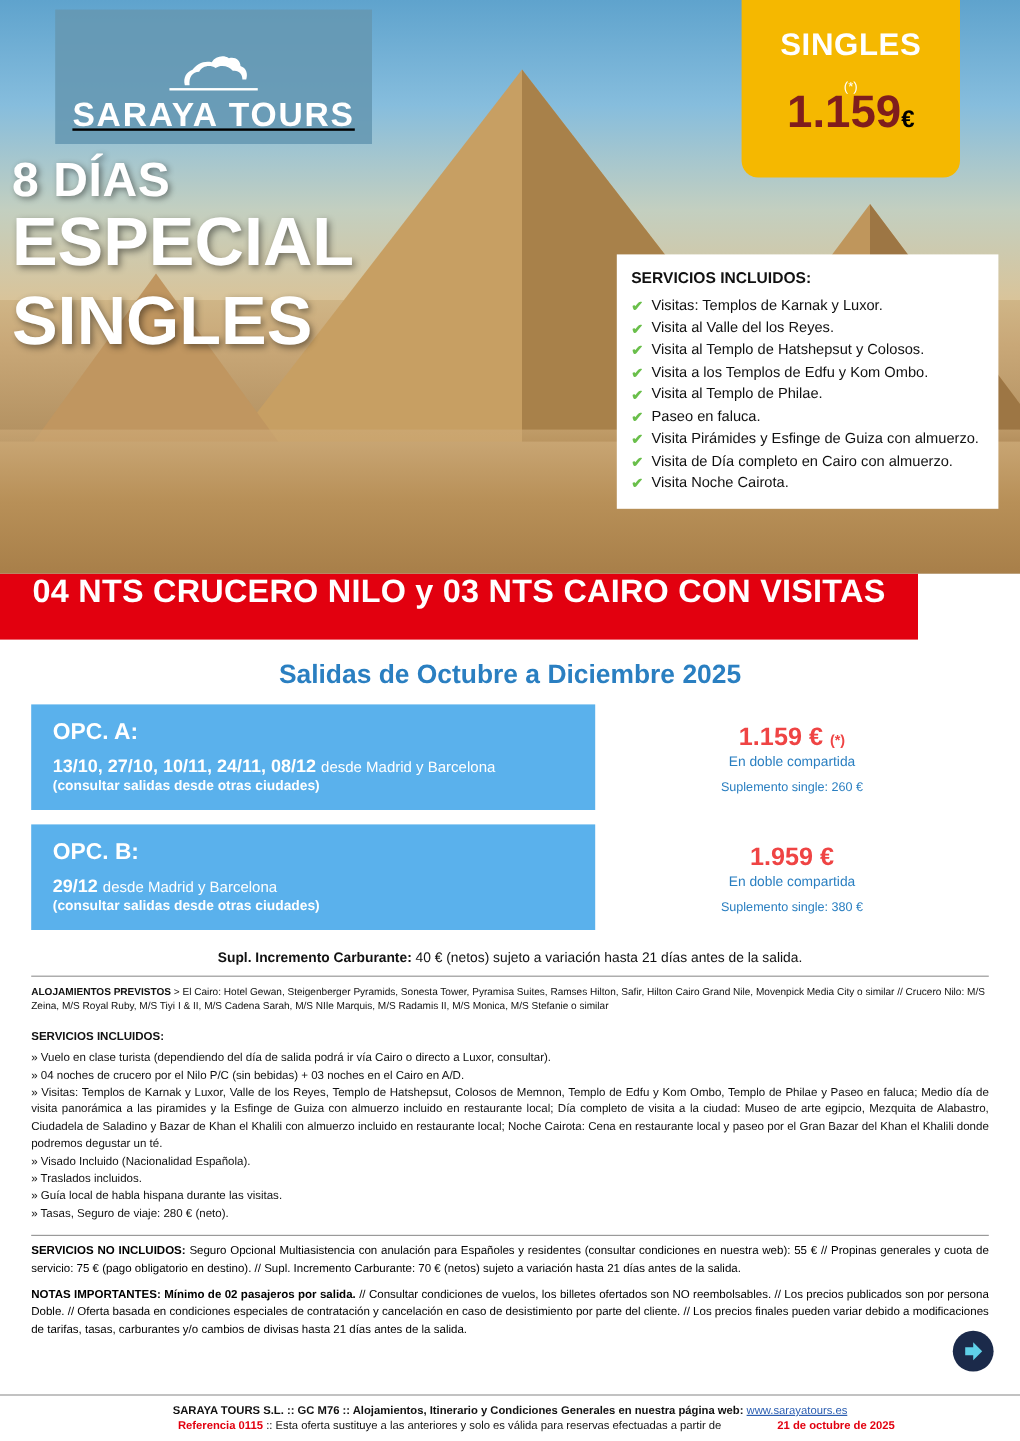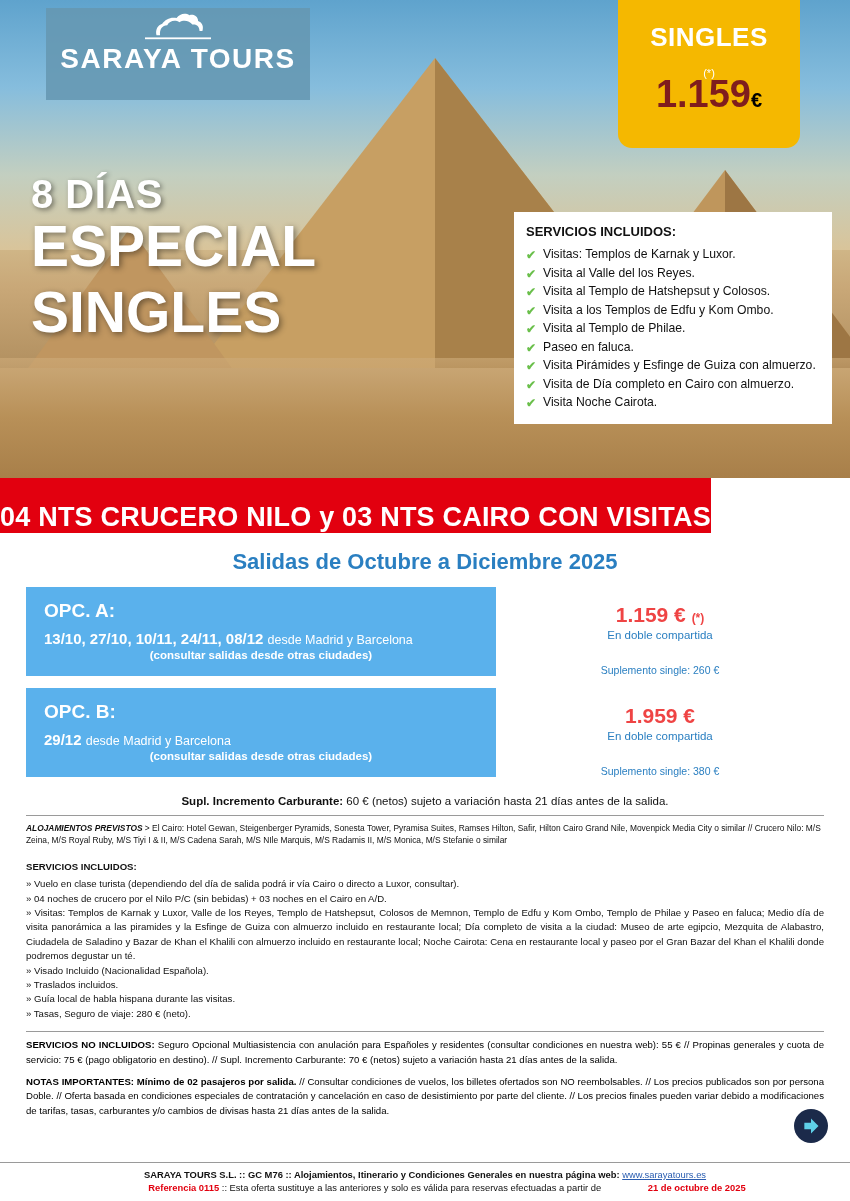--- a/index.html
+++ b/index.html
@@ -71,25 +71,26 @@
   }
   .sand-ridge {
     position: absolute; left:0; bottom: 78px; width: 850px; height: 42px;
     background: linear-gradient(to bottom, rgba(205,170,120,0.65), rgba(190,150,100,0));
   }
 
   
   .logo-box {
     position: absolute;
     left: 46px; top: 8px;
-    width: 264px; height: 92px;
+    width: 264px; height: 112px;
     background: rgba(101,151,178,0.88);
     display: flex; flex-direction: column;
     align-items: center; justify-content: flex-end;
-    padding-bottom: 25px;
+    padding-bottom: 8px;
+    text-decoration: underline;
   }
   .logo-mark { width: 80px; height: 38px; margin-bottom: 2px; }
   .logo-text {
     color: #ffffff; font-size: 28px; font-weight: bold; letter-spacing: 1.5px;
     font-family: "Liberation Sans", sans-serif;
   }
 
   
   .price-badge {
     position: absolute; right: 50px; top: 0;
@@ -103,21 +104,21 @@
   .price-badge .singles {
     color: #ffffff; font-size: 26px; font-weight: bold; letter-spacing: .5px;
   }
   .price-badge .ast { color: #ffffff; font-size: 11px; display:block; margin-top: 14px; }
   .price-badge .amount {
     color: #7f1d1d; font-size: 38px; font-weight: bold; line-height: .8;
   }
   .price-badge .cur { font-size: 20px; font-weight: bold; }
 
   
-  .hero-title { position: absolute; left: 31px; top: 128px; margin-top: 44px; }
+  .hero-title { position: absolute; left: 10px; top: 128px; }
   .hero-title .l1 {
     color: #ffffff; font-size: 40px; font-weight: bold; letter-spacing: .5px;
     text-shadow: 2px 2px 5px rgba(0,0,0,.45);
   }
   .hero-title .l2, .hero-title .l3 {
     color: #ffffff; font-size: 57px; font-weight: bold; line-height: 1.05;
     text-shadow: 2px 2px 6px rgba(0,0,0,.45);
   }
   .hero-title .l3 { margin-top: 6px; }
 
@@ -133,61 +134,61 @@
   .serv-box li {
     font-size: 12.2px; color: #111; line-height: 1.52;
     padding-left: 17px; position: relative;
   }
   .serv-box li .tick {
     position: absolute; left: 0; top: 1px; color: #6abf4b; font-size: 12px; font-weight: bold;
   }
 
   
   .red-bar {
-    width: 711px; height: 55px;
+    width: 765px; height: 55px;
     background: #e2000f;
-    display: flex; align-items: flex-end; justify-content: center;
+    display: flex; align-items: flex-start; justify-content: center;
   }
   .red-bar span {
     color: #ffffff; font-size: 27px; font-weight: bold; letter-spacing: .2px;
   }
 
   
   .dep-title {
     text-align: center; color: #2a7fc1; font-size: 22px; font-weight: bold;
     padding: 16px 0 12px;
   }
   .opt-row { display: flex; align-items: stretch; padding: 0 26px; margin-bottom: 12px; }
   .opt-card {
     width: 470px; background: #5ab1ec; color: #ffffff;
     padding: 13px 18px 14px;
   }
   .opt-card .opc { font-size: 19px; font-weight: bold; margin-bottom: 8px; }
   .opt-card .dates { font-size: 15px; font-weight: bold; }
   .opt-card .dates .from { font-size: 12.5px; font-weight: normal; }
-  .opt-card .note { font-size: 11.5px; font-weight: bold; margin-top: 2px; text-align: center; }
+  .opt-card .note { font-size: 11.5px; font-weight: bold; margin-top: 2px; }
   .opt-price {
     flex: 1; text-align: center; padding-top: 16px;
   }
   .opt-price .big { color: #ef4444; font-size: 21px; font-weight: bold; }
   .opt-price .big .ast2 { font-size: 12px; }
   .opt-price .sub { color: #2a7fc1; font-size: 11.5px; margin-top: 2px; }
-  .opt-price .supl { color: #2a7fc1; font-size: 10.5px; margin-top: 23px; }
+  .opt-price .supl { color: #2a7fc1; font-size: 10.5px; margin-top: 9px; }
 
   .supl-line {
     text-align: center; font-size: 11.5px; font-weight: bold; color: #111;
     padding: 6px 0 8px;
   }
 
   
   .rule { height: 1px; background: #9a9a9a; margin: 0 26px; }
   .fine {
     padding: 7px 26px 0; font-size: 8.4px; color: #111; line-height: 1.42;
   }
-  .fine b { font-weight: bold; font-style: italic; }
+  .fine b { font-weight: bold; }
   .sec-block { padding: 0 26px; font-size: 9.6px; color: #111; line-height: 1.5; }
   .sec-block h4 { font-size: 9.6px; margin: 13px 0 3px; }
   .sec-block p { text-align: justify; }
   .notincl { padding: 6px 26px 0; font-size: 9.6px; line-height: 1.5; text-align: justify; }
   .notincl b { font-weight: bold; }
   .notas { padding: 8px 26px 0; font-size: 9.6px; line-height: 1.5; text-align: justify; }
 
   
   .footer {
     position: absolute; left: 0; bottom: 0; width: 850px;
@@ -282,21 +283,21 @@
     <div class="note">(consultar salidas desde otras ciudades)</div>
   </div>
   <div class="opt-price">
     <div class="big"><span>1.959 €</span></div>
     <div class="sub">En doble compartida</div>
     <div class="supl">Suplemento single: 380 €</div>
   </div>
 </div>
 
 <div class="supl-line">
-  <b>Supl. Incremento Carburante:</b><span style="font-weight:normal"> 60 € (netos) sujeto a variación hasta 21 días antes de la salida.</span>
+  <b>Supl. Incremento Carburante:</b><span style="font-weight:normal"> 40 € (netos) sujeto a variación hasta 21 días antes de la salida.</span>
 </div>
 
 <div class="rule"></div>
 
 <div class="fine">
   <b>ALOJAMIENTOS PREVISTOS</b>
   <span>&gt; El Cairo: Hotel Gewan, Steigenberger Pyramids, Sonesta Tower, Pyramisa Suites, Ramses Hilton, Safir, Hilton Cairo Grand Nile, Movenpick Media City o similar // Crucero Nilo: M/S Zeina, M/S Royal Ruby, M/S Tiyi I &amp; II, M/S Cadena Sarah, M/S NIle Marquis, M/S Radamis II, M/S Monica, M/S Stefanie o similar</span>
 </div>
 
 <div class="sec-block">

